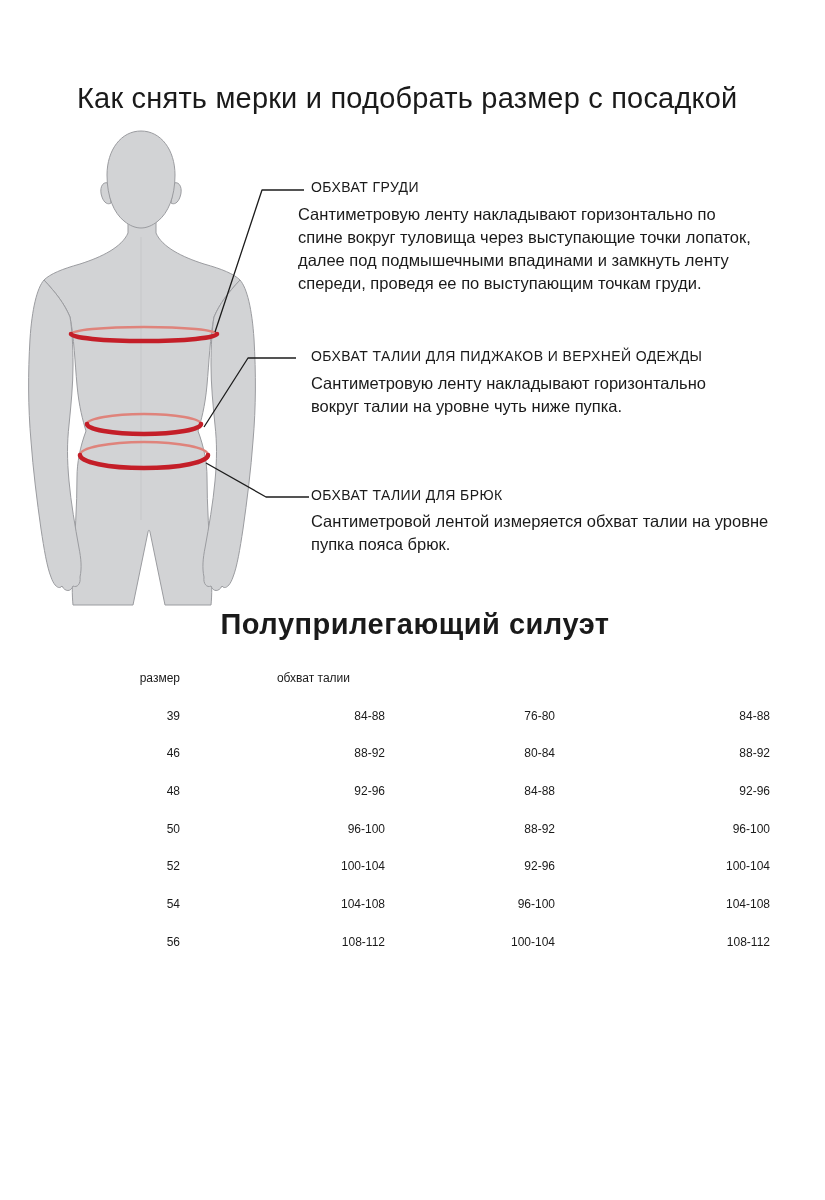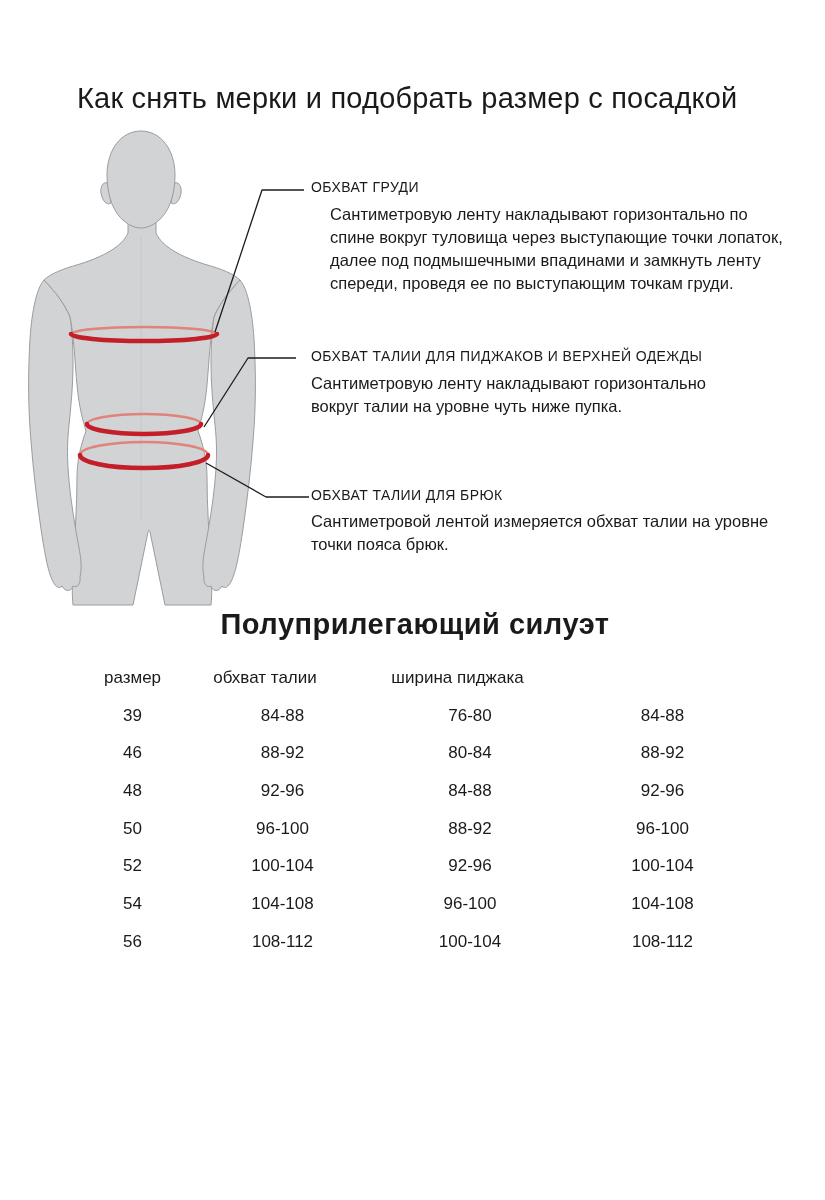--- a/index.html
+++ b/index.html
@@ -17,34 +17,34 @@
 
   .figure-svg { left:0; top:125px; width:825px; height:500px; }
 
   .annot-heading {
     font-size:14px; font-weight:400; letter-spacing:0.4px; white-space:nowrap;
   }
   .annot-body {
     font-size:16.5px; line-height:23px; white-space:pre-line;
   }
   .a1h { left:311px; top:179px; }
-  .a1b { left:330px; top:203px; width:470px; }
+  .a1b { left:298px; top:203px; width:470px; }
   .a2h { left:311px; top:348px; }
   .a2b { left:311px; top:372px; width:470px; }
   .a3h { left:311px; top:487px; }
   .a3b { left:311px; top:510px; width:480px; }
 
   .table-title {
     left:85px; top:608px; width:660px; text-align:center;
     font-size:29px; font-weight:700; letter-spacing:0.5px;
   }
 
   .sizes { left:85px; top:659px; width:685px; }
   .trow { display:flex; height:37.7px; align-items:center; }
-  .cell { text-align:center; font-size:17px; }
+  .cell { text-align:right; font-size:12px; }
   .c0 { width:95px; } .c1 { width:205px; } .c2 { width:170px; } .c3 { width:215px; }
 </style>
 </head>
 <body>
 
 <div class="abs page-title">Как снять мерки и подобрать размер с посадкой</div>
 
 <svg class="abs figure-svg" viewBox="0 0 825 500" aria-hidden="true">
 
   <path d="M128,85 L128,108 C122,122 102,132 80,139 C62,144 50,149 44,155
@@ -92,29 +92,28 @@
 спине вокруг туловища через выступающие точки лопаток,
 далее под подмышечными впадинами и замкнуть ленту
 спереди, проведя ее по выступающим точкам груди.</div>
 
 <div class="abs annot-heading a2h">ОБХВАТ ТАЛИИ ДЛЯ ПИДЖАКОВ И ВЕРХНЕЙ ОДЕЖДЫ</div>
 <div class="abs annot-body a2b">Сантиметровую ленту накладывают горизонтально
 вокруг талии на уровне чуть ниже пупка.</div>
 
 <div class="abs annot-heading a3h">ОБХВАТ ТАЛИИ ДЛЯ БРЮК</div>
 <div class="abs annot-body a3b">Сантиметровой лентой измеряется обхват талии на уровне
-точки пояса брюк.</div>
+пупка пояса брюк.</div>
 
 <div class="abs table-title">Полуприлегающий силуэт</div>
 
 <div class="abs sizes">
   <div class="trow">
     <div class="cell c0">размер</div>
     <div class="cell c2">обхват талии</div>
-    <div class="cell c3">ширина пиджака</div>
   </div>
 
   <div class="trow">
     <div class="cell c0">39</div>
     <div class="cell c1">84-88</div>
     <div class="cell c2">76-80</div>
     <div class="cell c3">84-88</div>
   </div>
   <div class="trow">
     <div class="cell c0">46</div>

